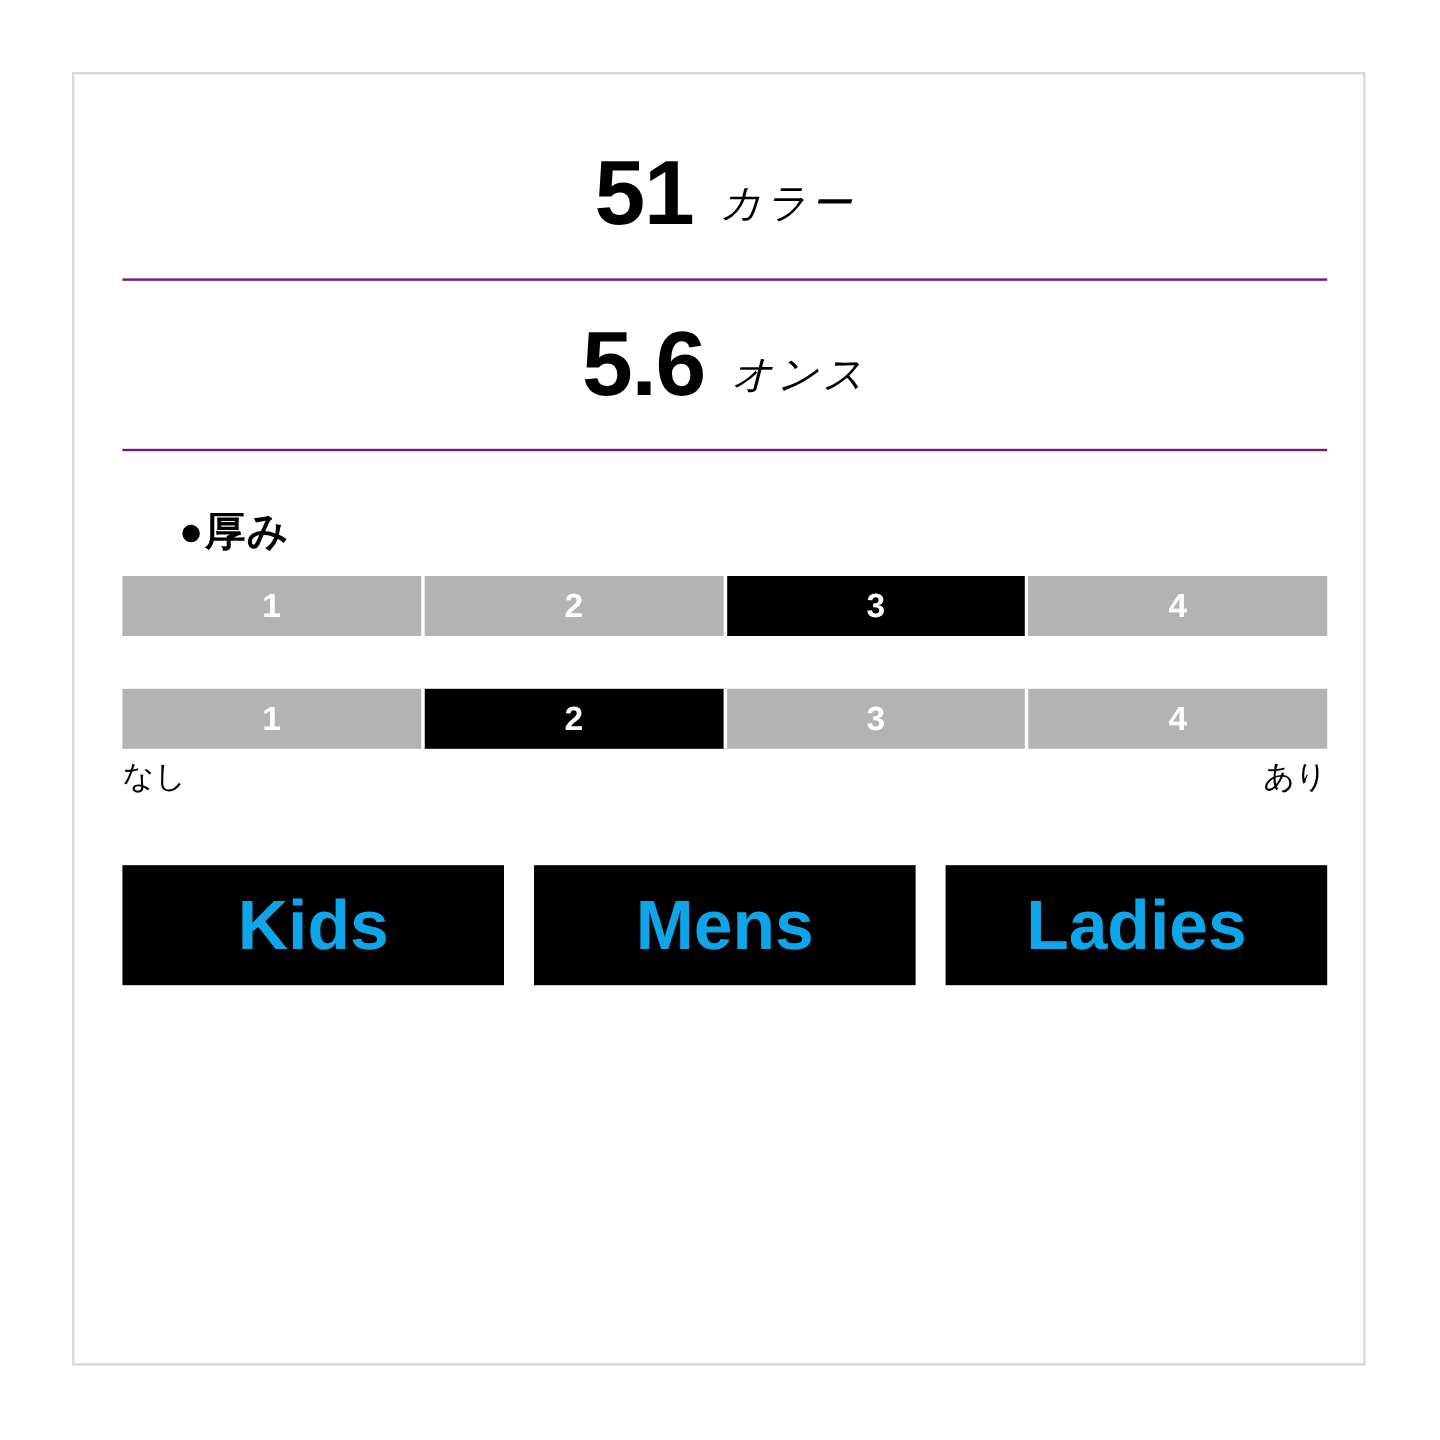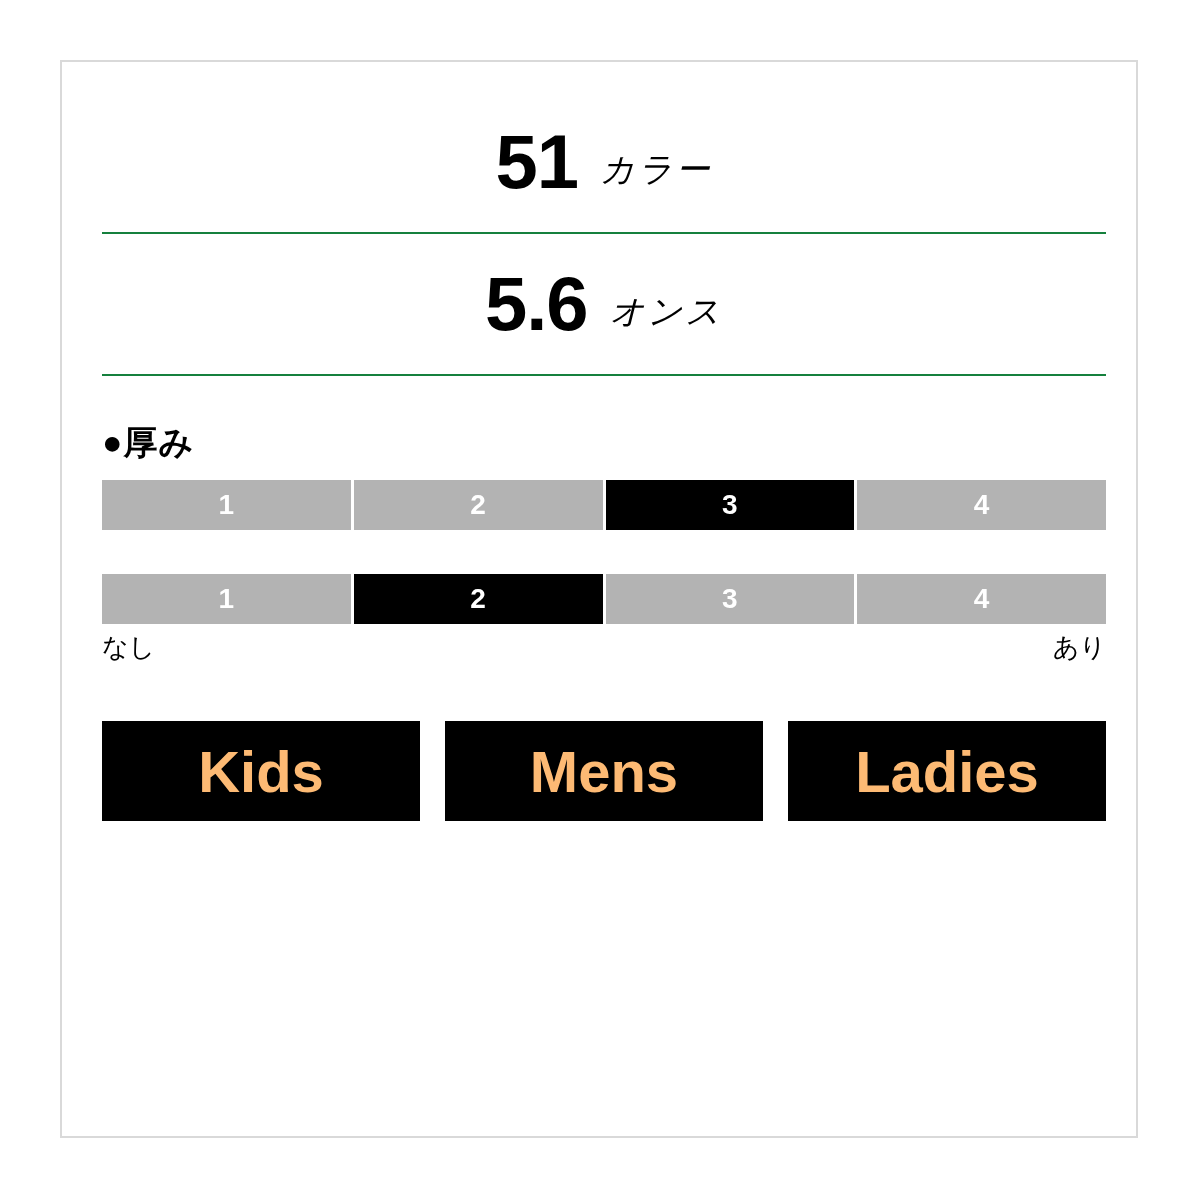--- a/index.html
+++ b/index.html
@@ -26,21 +26,21 @@
   .inner {
     position: absolute;
     left: 40px;
     top: 30px;
     width: 1004px;
   }
 
   
   .spec-row {
     height: 140px;
-    border-bottom: 2px solid #15803d;
+    border-bottom: 2px solid #701a75;
     display: flex;
     align-items: center;
     justify-content: center;
   }
   .spec-row .value {
     font-size: 76px;
     font-weight: bold;
     letter-spacing: -1px;
     line-height: 1;
   }
@@ -56,20 +56,21 @@
 
   
   .gauge-block {
     margin-top: 44px;
   }
   .gauge-title {
     font-size: 34px;
     font-weight: bold;
     letter-spacing: 1px;
     margin-bottom: 14px;
+    margin-left: 47px;
   }
   .gauge {
     display: flex;
     width: 1004px;
     height: 50px;
   }
   .gauge .seg {
     flex: 1 1 0;
     background: #b3b3b3;
     color: #ffffff;
@@ -96,21 +97,21 @@
   .gauge-labels .jp { font-weight: normal; font-size: 26px; }
 
   
   .buttons {
     display: flex;
     gap: 25px;
     margin-top: 56px;
   }
   .btn {
     background: #000000;
-    color: #fdba74;
+    color: #0ea5e9;
     height: 100px;
     display: flex;
     align-items: center;
     justify-content: center;
     font-size: 58px;
     font-weight: bold;
     letter-spacing: 0px;
     cursor: pointer;
     user-select: none;
   }

